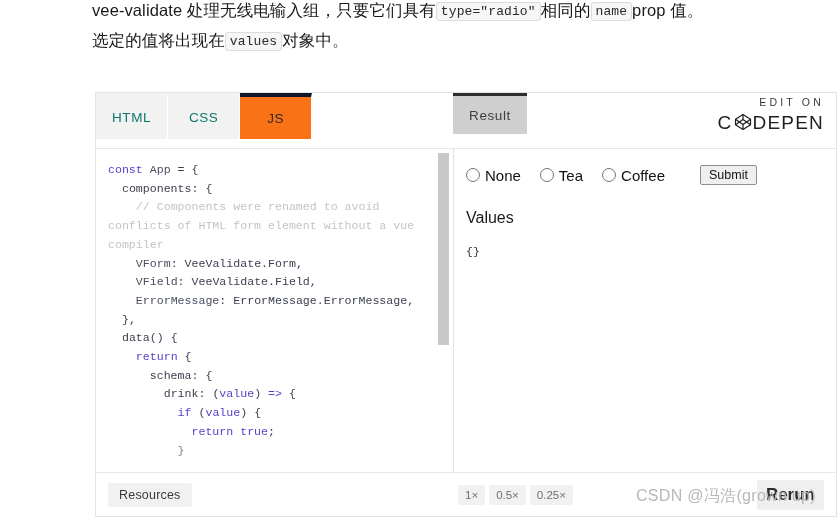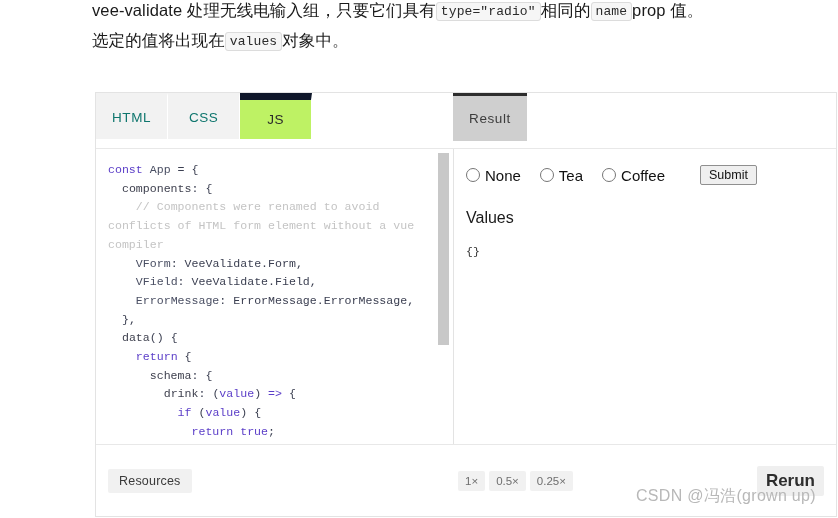--- a/index.html
+++ b/index.html
@@ -79,32 +79,32 @@
     justify-content: center;
     font-size: 13.5px;
     color: #0f766e;
     background: #f2f2f2;
     border-right: 1px solid #ffffff;
     box-sizing: border-box;
     border-top: 3px solid transparent;
     letter-spacing: 0.6px;
   }
   .tab.active {
-    background: #bef264;
-    border-top: 7px solid #0f172a;
+    background: #f97316;
+    border-top: 4px solid #0f172a;
     color: #2b2b2b;
   }
 
   .tab-result-wrap {
     position: absolute;
     left: 357px;
     top: 0;
   }
   .tab-result {
-    height: 48px;
+    height: 41px;
     min-width: 74px;
     padding: 0 16px;
     display: flex;
     align-items: center;
     justify-content: center;
     font-size: 13.5px;
     color: #3d3d3d;
     background: #cfcfcf;
     border-top: 3px solid #2e2e2e;
     box-sizing: border-box;
@@ -238,21 +238,21 @@
     color: #333;
   }
 
   
   .pen-footer {
     height: 39px;
     min-height: 39px;
     border-top: 1px solid #e8e8e8;
     display: flex;
     align-items: center;
-    padding: 16px 12px;
+    padding: 2px 12px;
     background: #ffffff;
     position: relative;
   }
   .resources-btn {
     font-size: 12.5px;
     color: #3a3a3a;
     background: #f1f1f1;
     padding: 5px 11px;
     border-radius: 2px;
     letter-spacing: 0.2px;
@@ -312,20 +312,38 @@
     <div class="tabgroup">
       <div class="tab">HTML</div>
       <div class="tab">CSS</div>
       <div class="tab active">JS</div>
     </div>
 
     <div class="tab-result-wrap">
       <div class="tab-result">Result</div>
     </div>
 
+    <div class="codepen-brand">
+      <div class="brand-edit">EDIT ON</div>
+      <div class="brand-name">
+        <span>C</span>
+        <span class="brand-hex">
+          <svg width="18" height="18" viewBox="0 0 24 24" aria-hidden="true">
+            <g fill="none" stroke="#1f1f1f" stroke-width="1.6" stroke-linejoin="round">
+              <path d="M12 2 L22 8.4 L22 15.6 L12 22 L2 15.6 L2 8.4 Z"></path>
+              <path d="M12 2 L12 8.6"></path>
+              <path d="M12 15.4 L12 22"></path>
+              <path d="M2 8.4 L12 15.4 L22 8.4"></path>
+              <path d="M2 15.6 L12 8.6 L22 15.6"></path>
+            </g>
+          </svg>
+        </span>
+        <span>DEPEN</span>
+      </div>
+    </div>
   </div>
 
   <div class="pen-body">
 
     <div class="editor">
       <pre class="code" id="code-content"><span class="k">const </span><span class="id">App </span><span class="pl">= {</span>
 <span class="pr">  components</span><span class="pl">: {</span>
 <span class="cm">    // Components were renamed to avoid conflicts of HTML form element without a vue compiler</span>
 <span class="id">    VForm</span><span class="pl">: </span><span class="pl">VeeValidate.Form,</span>
 <span class="id">    VField</span><span class="pl">: </span><span class="pl">VeeValidate.Field,</span>

